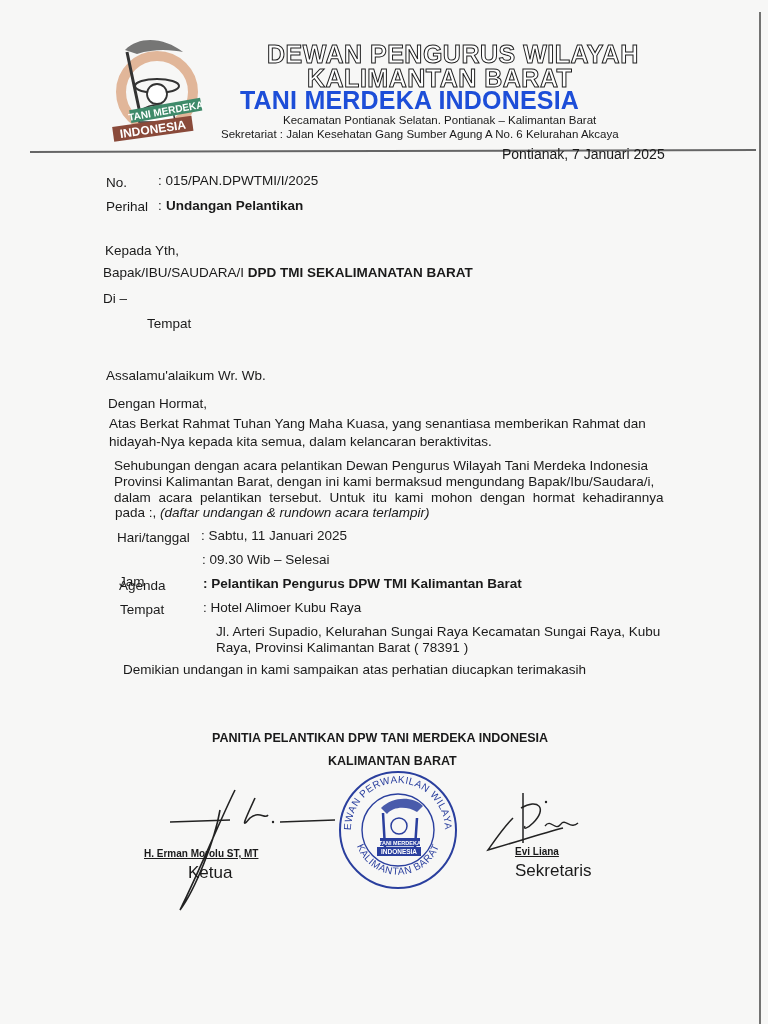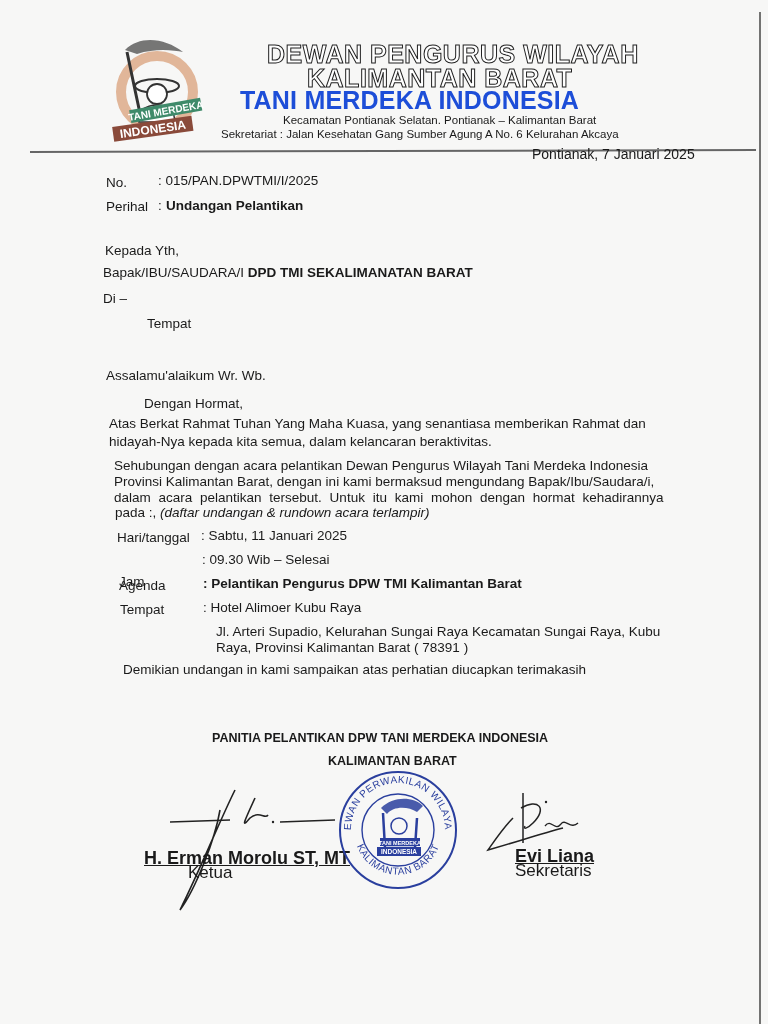--- a/index.html
+++ b/index.html
@@ -14,28 +14,28 @@
       position: absolute; font-size: 25px; letter-spacing: 0.5px; color: #fff;
       -webkit-text-stroke: 1px #222; font-weight: bold; white-space: nowrap;
     }
     .hdr-line1 { left: 267px; top: 40px; }
     .hdr-line2 { left: 307px; top: 64px; }
     .hdr-org { position: absolute; left: 240px; top: 86px; font-size: 25px; font-weight: bold; color: #1d4ed8; white-space: nowrap; letter-spacing: 0.2px; }
     .hdr-addr1 { position: absolute; left: 283px; top: 114px; font-size: 11.5px; white-space: nowrap; }
     .hdr-addr2 { position: absolute; left: 221px; top: 128px; font-size: 11.5px; white-space: nowrap; }
     .hdr-rule { position: absolute; left: 30px; top: 150px; width: 726px; height: 2px; background: #666; transform: rotate(-0.15deg); }
 
-    .date { position: absolute; left: 532px; top: 146px; font-size: 14px; white-space: nowrap; }
+    .date { position: absolute; left: 502px; top: 146px; font-size: 14px; white-space: nowrap; }
 
     .t { position: absolute; font-size: 13.5px; white-space: nowrap; }
     .b { font-weight: bold; }
     .i { font-style: italic; }
 
     .sig-title { position: absolute; font-size: 12.5px; font-weight: bold; white-space: nowrap; }
-    .sig-name { position: absolute; font-size: 18px; font-weight: bold; text-decoration: underline; white-space: nowrap; }
+    .sig-name { position: absolute; font-size: 10px; font-weight: bold; text-decoration: underline; white-space: nowrap; }
     .sig-role { position: absolute; font-size: 17px; white-space: nowrap; }
     svg { display: block; }
   </style>
 </head>
 <body>
 
 <div class="page">
   <div class="page-edge"></div>
 
   <div class="logo">
@@ -74,21 +74,21 @@
 
   <div class="t" style="left:105px; top:243px;">Kepada Yth,</div>
   <div class="t" style="left:103px; top:265px;">
     <span>Bapak/IBU/SAUDARA/I</span>
     <span class="b">DPD TMI SEKALIMANATAN BARAT</span>
   </div>
   <div class="t" style="left:103px; top:291px;">Di –</div>
   <div class="t" style="left:147px; top:316px;">Tempat</div>
 
   <div class="t" style="left:106px; top:368px;">Assalamu'alaikum Wr. Wb.</div>
-  <div class="t" style="left:108px; top:396px;margin-left:36px;">Dengan Hormat,</div>
+  <div class="t" style="left:108px; top:396px;">Dengan Hormat,</div>
 
   <div class="t" style="left:109px; top:416px;">Atas Berkat Rahmat Tuhan Yang Maha Kuasa, yang senantiasa memberikan Rahmat dan</div>
   <div class="t" style="left:109px; top:434px;">hidayah-Nya kepada kita semua, dalam kelancaran beraktivitas.</div>
 
   <div class="t" style="left:114px; top:474px;">Provinsi Kalimantan Barat, dengan ini kami bermaksud mengundang Bapak/Ibu/Saudara/i,</div>
   <div class="t" style="left:114px; top:458px;">Sehubungan dengan acara pelantikan Dewan Pengurus Wilayah Tani Merdeka Indonesia</div>
   <div class="t" style="left:114px; top:490px; word-spacing: 4px;">dalam acara pelantikan tersebut. Untuk itu kami mohon dengan hormat kehadirannya</div>
   <div class="t" style="left:115px; top:505px;">
     <span>pada :,</span>
     <span class="i">(daftar undangan &amp; rundown acara terlampir)</span>

